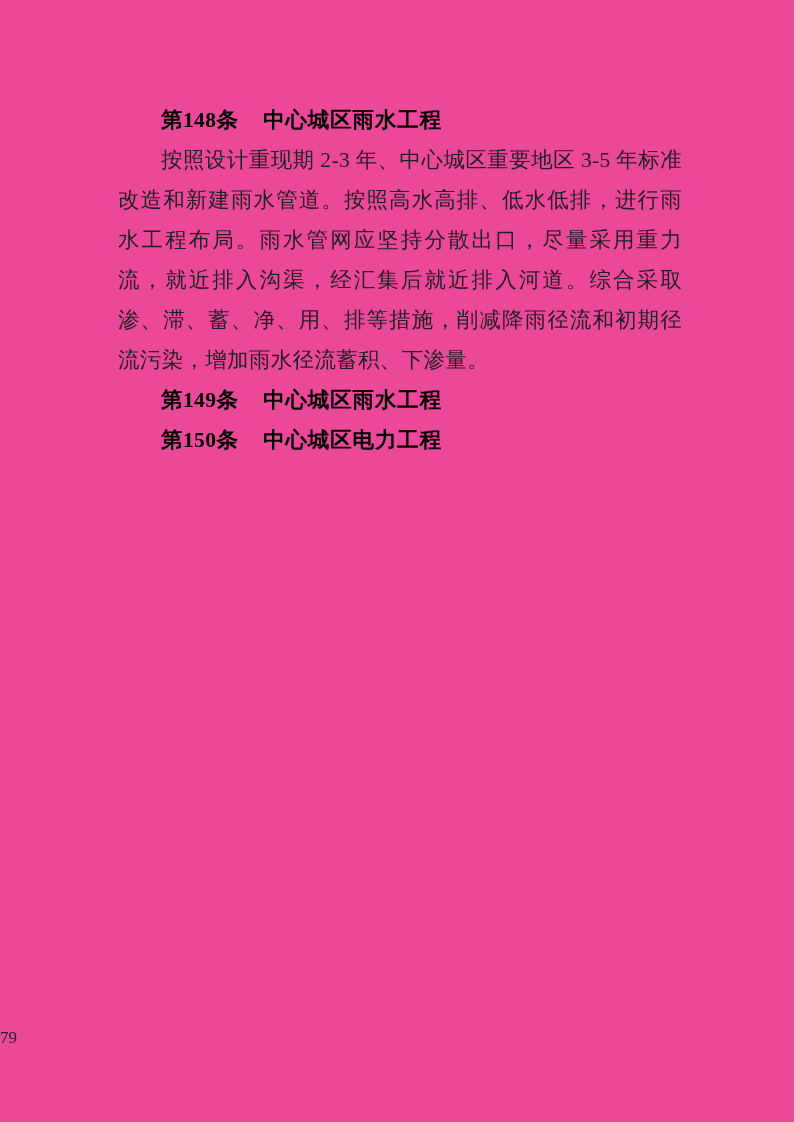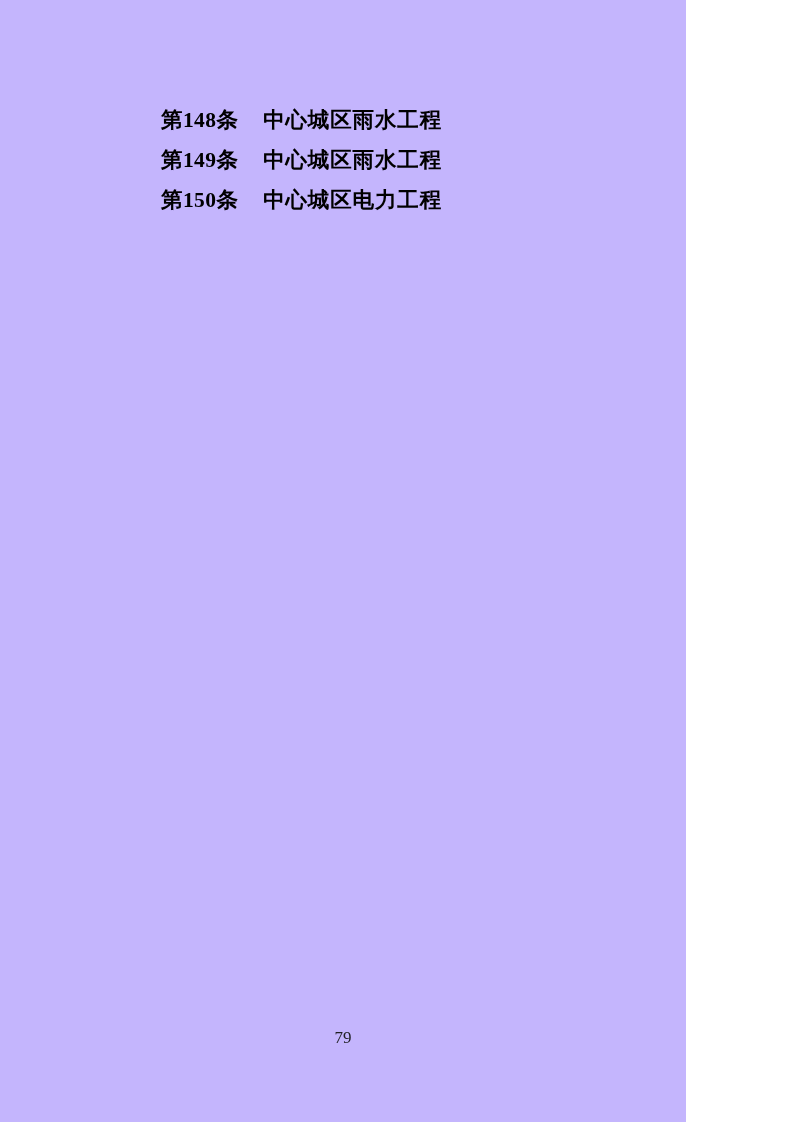--- a/index.html
+++ b/index.html
@@ -2,23 +2,23 @@
 <html lang="zh"><head>
 <meta charset="utf-8">
 <style>
   html, body {
     margin: 0;
     padding: 0;
     background: #ffffff;
   }
   .page {
     position: relative;
-    width: 686px;
+    width: 794px;
     height: 1122px;
-    background: #c4b5fd;
+    background: #ec4899;
     overflow: hidden;
     font-family: "Liberation Serif", "DejaVu Serif", serif;
   }
   .content {
     position: absolute;
     left: 118px;
     top: 100px;
     width: 564px;
     color: #1f1f22;
     font-size: 21.5px;
@@ -47,38 +47,39 @@
     text-align: justify;
     text-justify: inter-ideograph;
     letter-spacing: 0.015em;
     word-break: break-all;
   }
   .page-footer {
     position: absolute;
     left: 0;
     top: 1028px;
     width: 100%;
-    text-align: center;
+    text-align: left;
   }
   .page-number {
     font-size: 17px;
     color: #1f1f22;
     font-family: "Liberation Serif", "DejaVu Serif", serif;
   }
 </style>
 </head>
 <body>
 
 <div class="page">
   <div class="content">
 
     <section>
       <h2 class="section-heading">
         <span class="heading-number">第148条</span><span class="heading-title">中心城区雨水工程</span>
       </h2>
+      <p class="section-body">按照设计重现期 2-3 年、中心城区重要地区 3-5 年标准改造和新建雨水管道。按照高水高排、低水低排，进行雨水工程布局。雨水管网应坚持分散出口，尽量采用重力流，就近排入沟渠，经汇集后就近排入河道。综合采取渗、滞、蓄、净、用、排等措施，削减降雨径流和初期径流污染，增加雨水径流蓄积、下渗量。</p>
     </section>
 
     <section>
       <h2 class="section-heading">
         <span class="heading-number">第149条</span><span class="heading-title">中心城区雨水工程</span>
       </h2>
     </section>
 
     <section>
       <h2 class="section-heading">

